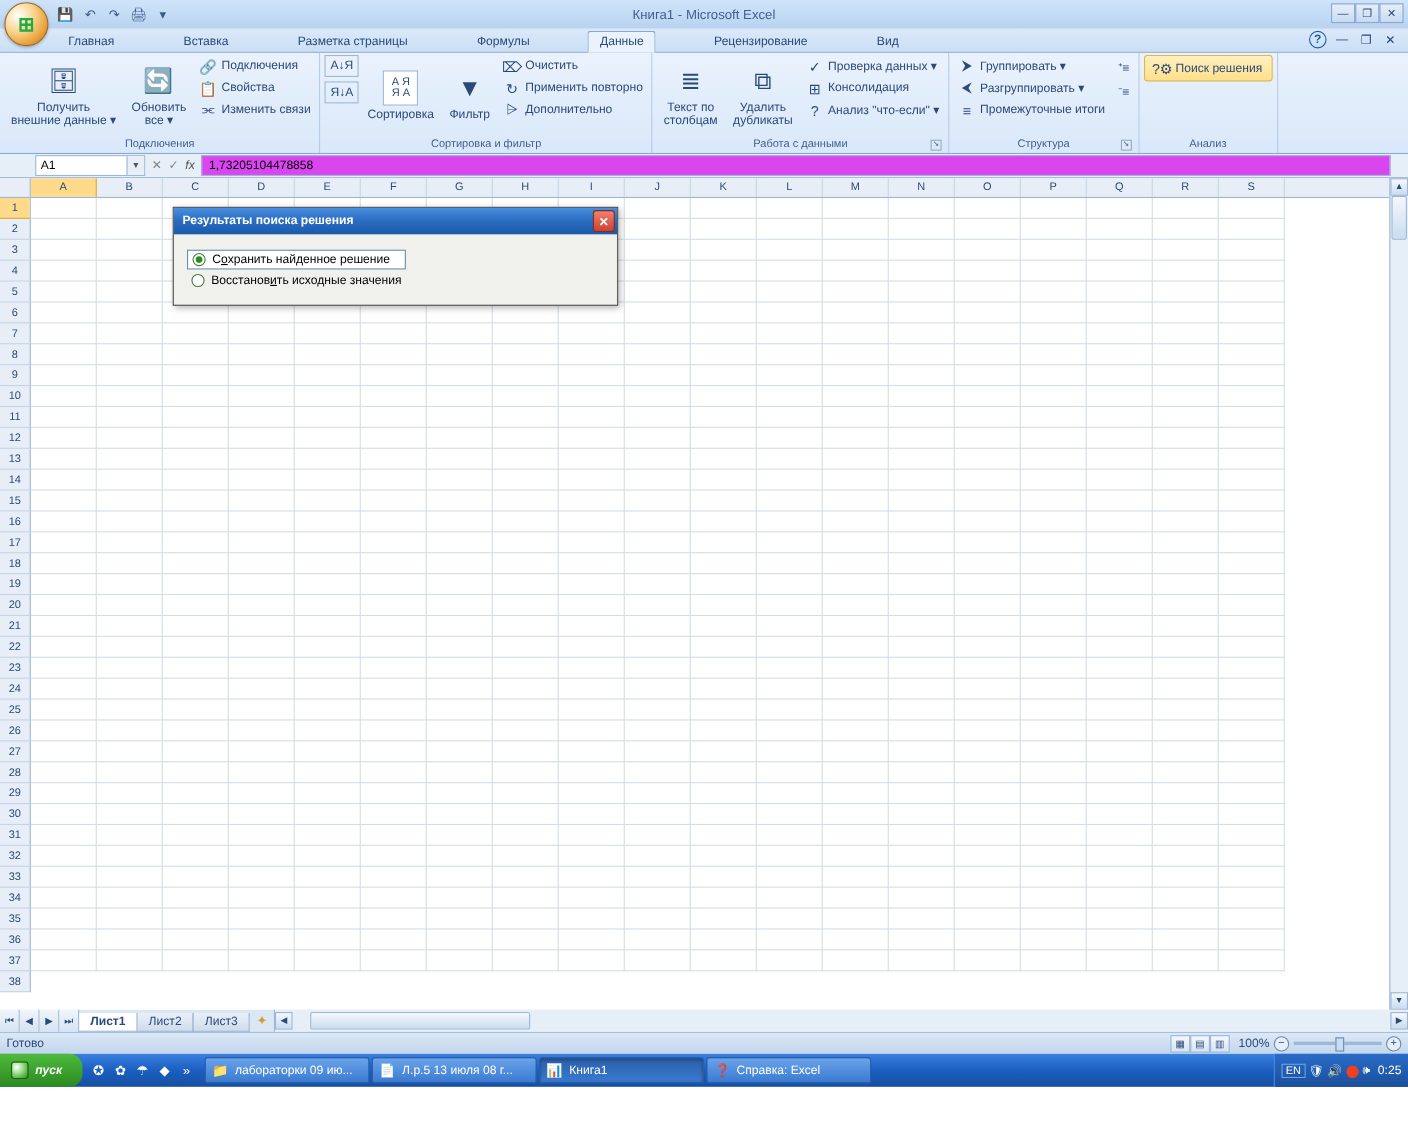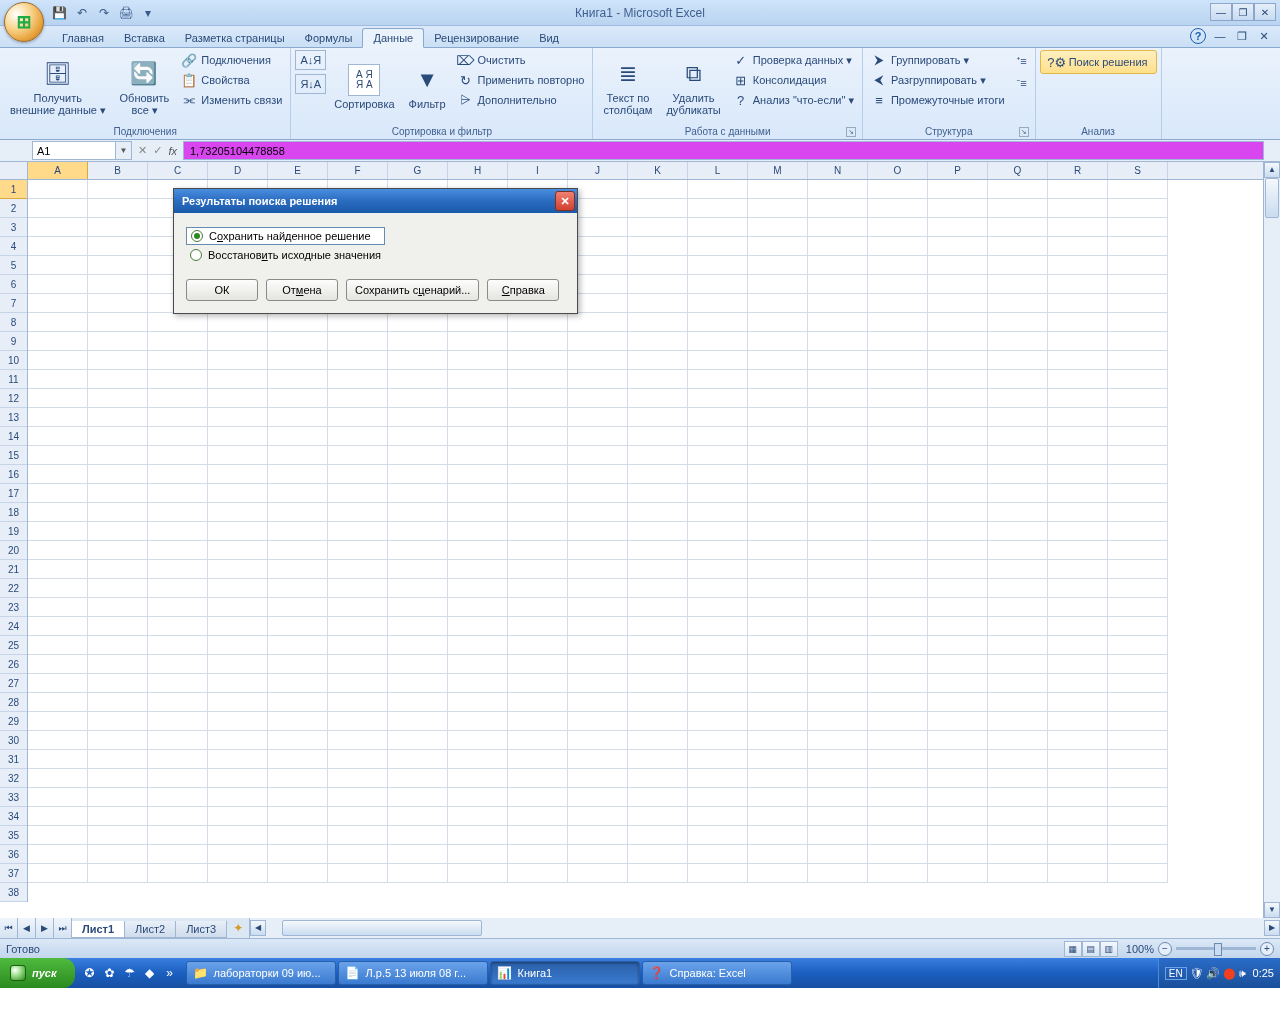--- a/index.html
+++ b/index.html
@@ -9,21 +9,21 @@
 .titlebar { height: 26px; background: linear-gradient(#cfe4fa, #b9d3f0); display: flex; align-items: center; border-bottom: 1px solid #9fbde0; position: relative; }
 .office-btn { width: 40px; height: 40px; border-radius: 50%; background: radial-gradient(circle at 30% 30%, #fff, #f8d38a 40%, #e8a23b 70%, #b86b1b); position: absolute; left: 4px; top: 2px; z-index: 10; border: 1px solid #9a6a2a; box-shadow: 0 1px 3px rgba(0,0,0,0.3); display:flex; align-items:center; justify-content:center;}
 .office-btn::after{content:"⊞"; color:#2a4; font-size:18px; font-weight:bold;}
 .qat { margin-left: 52px; display: flex; align-items: center; gap: 6px; height: 100%; }
 .qat-item { width: 16px; height: 16px; display: inline-flex; align-items: center; justify-content: center; color: #3b5a8a; font-size: 12px; }
 .title-text { position: absolute; left: 50%; transform: translateX(-50%); color: #3f5f8f; font-size: 12px; }
 .win-controls { position: absolute; right: 4px; top: 3px; display: flex; gap: 0; }
 .win-btn { width: 22px; height: 18px; background: linear-gradient(#e6eff9,#c7dbf1); border: 1px solid #8ba8cc; display: flex; align-items: center; justify-content: center; font-size: 10px; color: #2a4a7a; }
 
 
-.tabs { height: 22px; background: linear-gradient(#dbe9fa,#cadff5); display: flex; align-items: flex-end; padding-left: 52px; border-bottom: 1px solid #8aa9cf; position:relative;}
+.tabs { height: 22px; background: linear-gradient(#dbe9fa,#cadff5); display: flex; align-items: flex-end; padding-left: 52px; border-bottom: 1px solid #8aa9cf; position:relative;gap:43px;}
 .tab { padding: 3px 10px; color: #2a4a7a; font-size: 11px; cursor: pointer; }
 .tab.active { background: #eaf2fc; border: 1px solid #8aa9cf; border-bottom: 1px solid #eaf2fc; border-radius: 3px 3px 0 0; margin-bottom: -1px; }
 .tabs-right { position:absolute; right:8px; top:2px; display:flex; gap:6px; }
 .tabs-right span{ width:16px; height:16px; display:inline-flex; align-items:center; justify-content:center; color:#2a4a7a; border:1px solid transparent; }
 
 
 .ribbon { height: 92px; background: linear-gradient(#eaf2fc,#d9e8fa); display: flex; border-bottom: 1px solid #8aa9cf; }
 .group { border-right: 1px solid #b6cde8; display: flex; flex-direction: column; padding: 2px 4px 0; }
 .group-body { flex: 1; display: flex; align-items: flex-start; gap: 2px; }
 .group-label { text-align: center; color: #3f5f8f; font-size: 10px; padding: 1px 0 2px; position: relative; }
@@ -91,21 +91,21 @@
 .tray-icons { display: flex; gap: 2px; margin: 0 6px; }
 .tray-icons span{ width:18px; height:18px; display:inline-flex; align-items:center; justify-content:center; font-size:12px;}
 .task-btn { height: 24px; min-width: 150px; max-width:160px; margin: 0 1px; background: linear-gradient(#6aa3ea,#3a7ad0); border: 1px solid #2a5fa8; border-radius: 3px; display: flex; align-items: center; gap: 5px; padding: 0 6px; white-space: nowrap; overflow: hidden; }
 .task-btn.active { background: linear-gradient(#2a5fa8,#3a7ad0); box-shadow: inset 0 1px 3px rgba(0,0,0,0.4); }
 .task-btn .ticon{ width:16px; height:16px; font-size:12px; display:inline-flex; align-items:center; justify-content:center;}
 .systray { margin-left: auto; display: flex; align-items: center; gap: 3px; padding: 0 6px; background: linear-gradient(#2a6cc8,#1a4f9a); height: 100%; border-left:1px solid #4a8ae0;}
 .systray .lang{ border:1px solid #6aa3ea; padding:0 3px; font-size:10px;}
 .clock { font-size: 11px; margin-left:4px;}
 
 
-.dialog { position: absolute; left: 173px; top: 188px; width: 405px; background: #f0f0ec; border: 1px solid #4a4a4a; box-shadow: 2px 2px 6px rgba(0,0,0,0.3); z-index: 100; }
+.dialog { position: absolute; left: 157px; top: 188px; width: 405px; background: #f0f0ec; border: 1px solid #4a4a4a; box-shadow: 2px 2px 6px rgba(0,0,0,0.3); z-index: 100; }
 .dlg-title { height: 24px; background: linear-gradient(#4a8ee0,#2a6cc0 50%,#1a5aaa); display: flex; align-items: center; padding: 0 2px 0 8px; color: #fff; font-weight: bold; font-size: 11px; }
 .dlg-close { width: 20px; height: 20px; margin-left: auto; background: linear-gradient(#f08070,#d04030); border: 1px solid #803020; border-radius: 3px; display: flex; align-items: center; justify-content: center; color: #fff; font-size: 11px; font-weight:bold;}
 .dlg-body { padding: 10px 12px 12px; font-size: 11px; color: #000; }
 .dlg-msg { margin-bottom: 10px; line-height: 14px; }
 .dlg-mid { display: flex; gap: 20px; }
 .radio-group { margin-top: 4px; }
 .radio-row { display: flex; align-items: center; gap: 6px; padding: 2px 4px; margin-bottom: 2px; }
 .radio-row.boxed { border: 1px solid #6a8ab0; background: #fff; }
 .radio { width: 12px; height: 12px; border: 1px solid #4a7a3a; border-radius: 50%; display: inline-flex; align-items: center; justify-content: center; background:#fff;}
 .radio.checked::after { content: ""; width: 6px; height: 6px; background: #2a8a1f; border-radius: 50%; }
@@ -1242,33 +1242,14 @@
         <div class="radio-row boxed">
           <span class="radio checked"></span>
           <span><span>С</span><span class="under">о</span><span>хранить найденное решение</span></span>
         </div>
         <div class="radio-row">
           <span class="radio"></span>
           <span><span>Восстанов</span><span class="under">и</span><span>ть исходные значения</span></span>
         </div>
       </div>
     </div>
-    <div class="dlg-buttons">
-      <div class="dlg-btn">
-          <span>ОК</span>
-        </div>
-      <div class="dlg-btn">
-          <span>От</span>
-          <span class="under">м</span>
-          <span>ена</span>
-        </div>
-      <div class="dlg-btn" style="min-width:120px;">
-          <span>Сохранить с</span>
-          <span class="under">ц</span>
-          <span>енарий...</span>
-        </div>
-      <div class="dlg-btn">
-          <span class="under">С</span>
-          <span>правка</span>
-        </div>
-    </div>
   </div>
 </div>
 
 </body></html>

